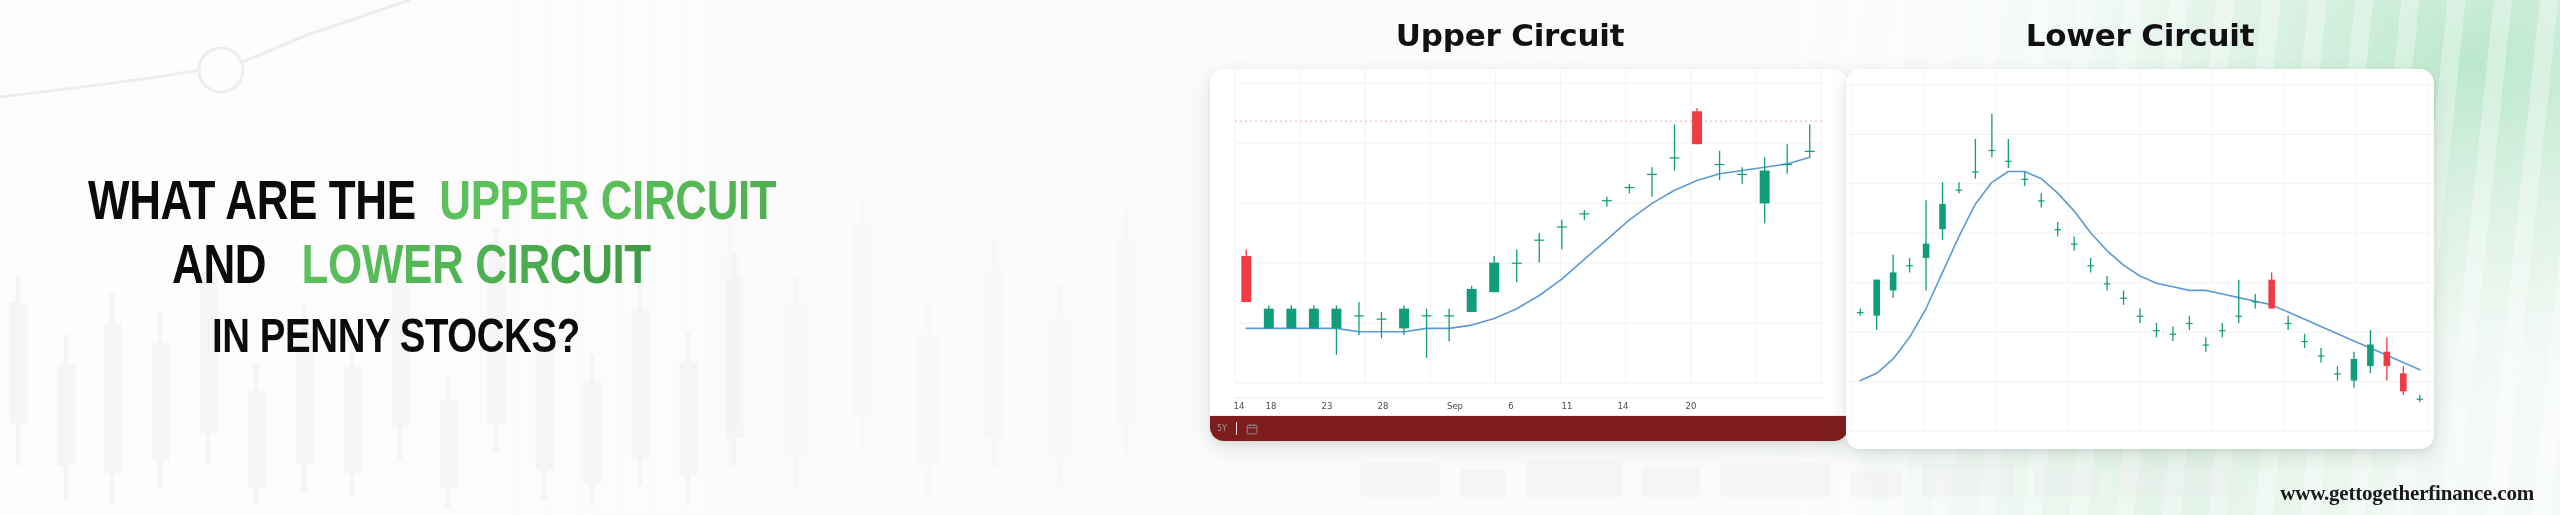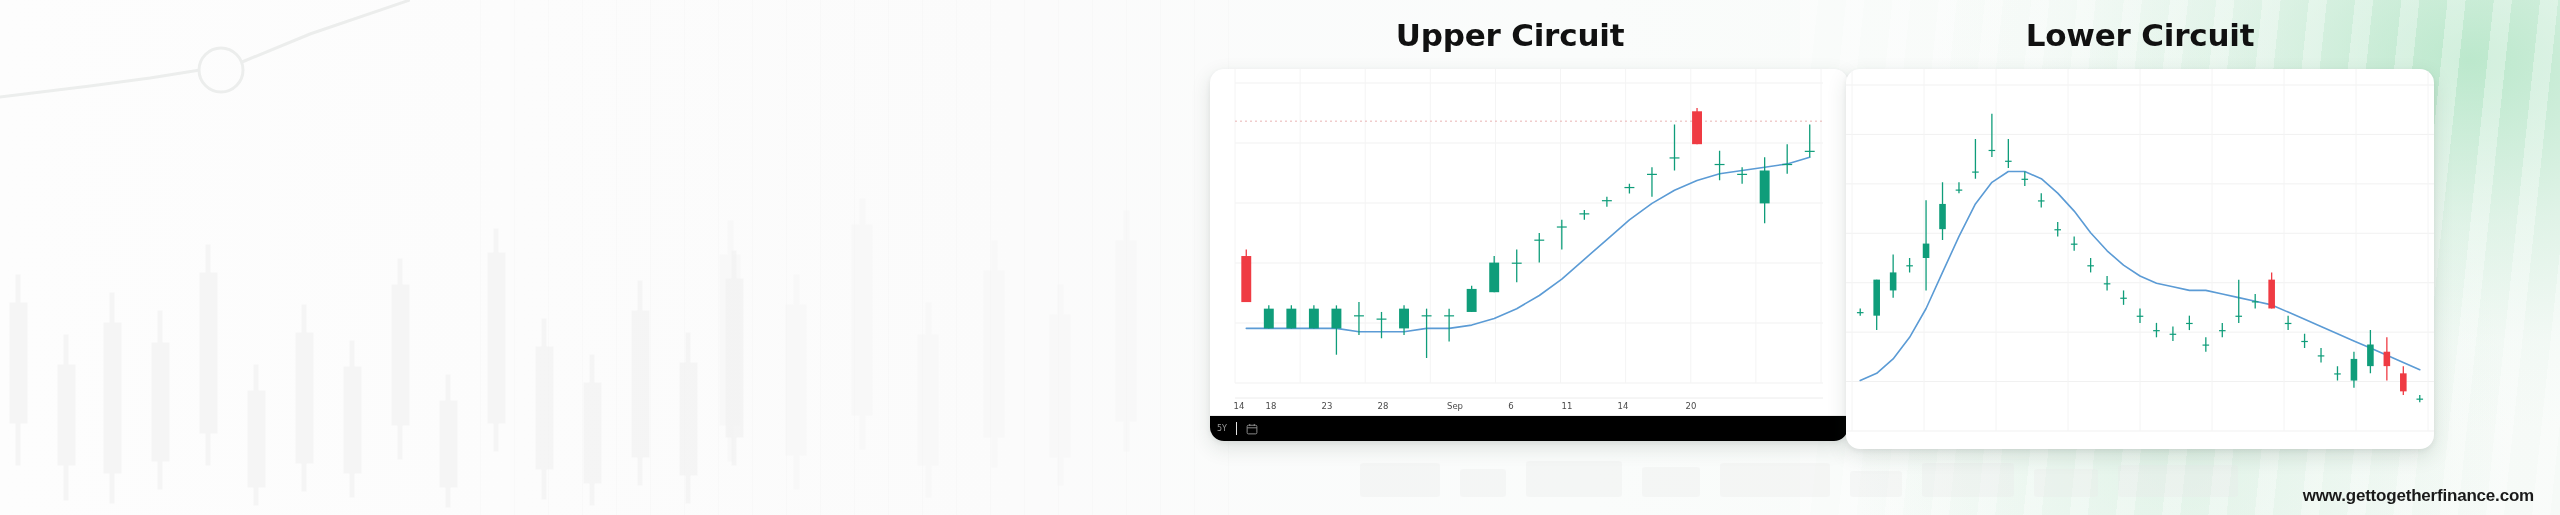--- a/index.html
+++ b/index.html
@@ -86,34 +86,34 @@
   }
   #card-upper { width:638px; height:372px; }
   #card-lower { width:588px; height:380px; }
   .chart-svg { display:block; width:100%; height:100%; }
   .axis-label {
     font-family:"DejaVu Sans","Liberation Sans", sans-serif;
     font-size:8.5px; fill:#4a4a4a;
   }
   .card-footer {
     position:absolute; left:0; right:0; bottom:0; height:26px;
-    border-top:1px solid #ededed; background:#000000;
+    border-top:1px solid #ededed; background:#7f1d1d;
     display:flex; align-items:center; gap:9px; padding-left:7px;
   }
   .footer-txt {
     font-family:"DejaVu Sans","Liberation Sans", sans-serif;
     font-size:8px; color:#9a9a9a;
   }
   .footer-sep { width:1px; height:13px; background:#e3e3e3; }
 
   
   #site-url {
     position:absolute; right:26px; bottom:9px;
-    font-family:Liberation Sans, sans-serif;
-    font-weight:bold; font-size:17px; color:#1a1a1a;
+    font-family:Liberation Serif, serif;
+    font-weight:bold; font-size:21px; color:#1a1a1a;
     letter-spacing:-0.2px;
   }
 </style>
 </head>
 <body>
 
 <div id="banner">
 
   <div class="vgrid"></div>
   <div class="bg-streaks"></div>
@@ -187,20 +187,31 @@
       <rect x="176" y="18" width="96" height="36" rx="3"></rect>
       <rect x="292" y="24" width="58" height="30" rx="3"></rect>
       <rect x="370" y="20" width="110" height="34" rx="3"></rect>
       <rect x="500" y="28" width="52" height="26" rx="3"></rect>
       <rect x="572" y="20" width="92" height="34" rx="3"></rect>
       <rect x="684" y="26" width="64" height="28" rx="3"></rect>
       <rect x="768" y="22" width="120" height="32" rx="3"></rect>
     </g>
   </svg>
 
+  <div id="headline">
+    <div class="hl-line hl-1">
+      <span>WHAT ARE THE</span><span>&nbsp;&nbsp;</span><span class="accent-light">UPPER CIRCUIT</span>
+    </div>
+    <div class="hl-line hl-2">
+      <span>AND</span><span>&nbsp;&nbsp;&nbsp;</span><span class="accent-dark">LOWER CIRCUIT</span>
+    </div>
+    <div class="hl-line hl-3">
+      <span>IN PENNY STOCKS?</span>
+    </div>
+  </div>
 
   <div class="chart-block" id="block-upper">
     <div class="chart-title">Upper Circuit</div>
 
     <div class="chart-card" id="card-upper">
       <svg class="chart-svg" id="svg-upper" viewBox="0 0 588 372">
         <g id="u-grid">
             <line x1="0" y1="14" x2="588" y2="14" stroke="#f1f1f1" stroke-width="1"></line>
             <line x1="0" y1="74" x2="588" y2="74" stroke="#f1f1f1" stroke-width="1"></line>
             <line x1="0" y1="134" x2="588" y2="134" stroke="#f1f1f1" stroke-width="1"></line>

